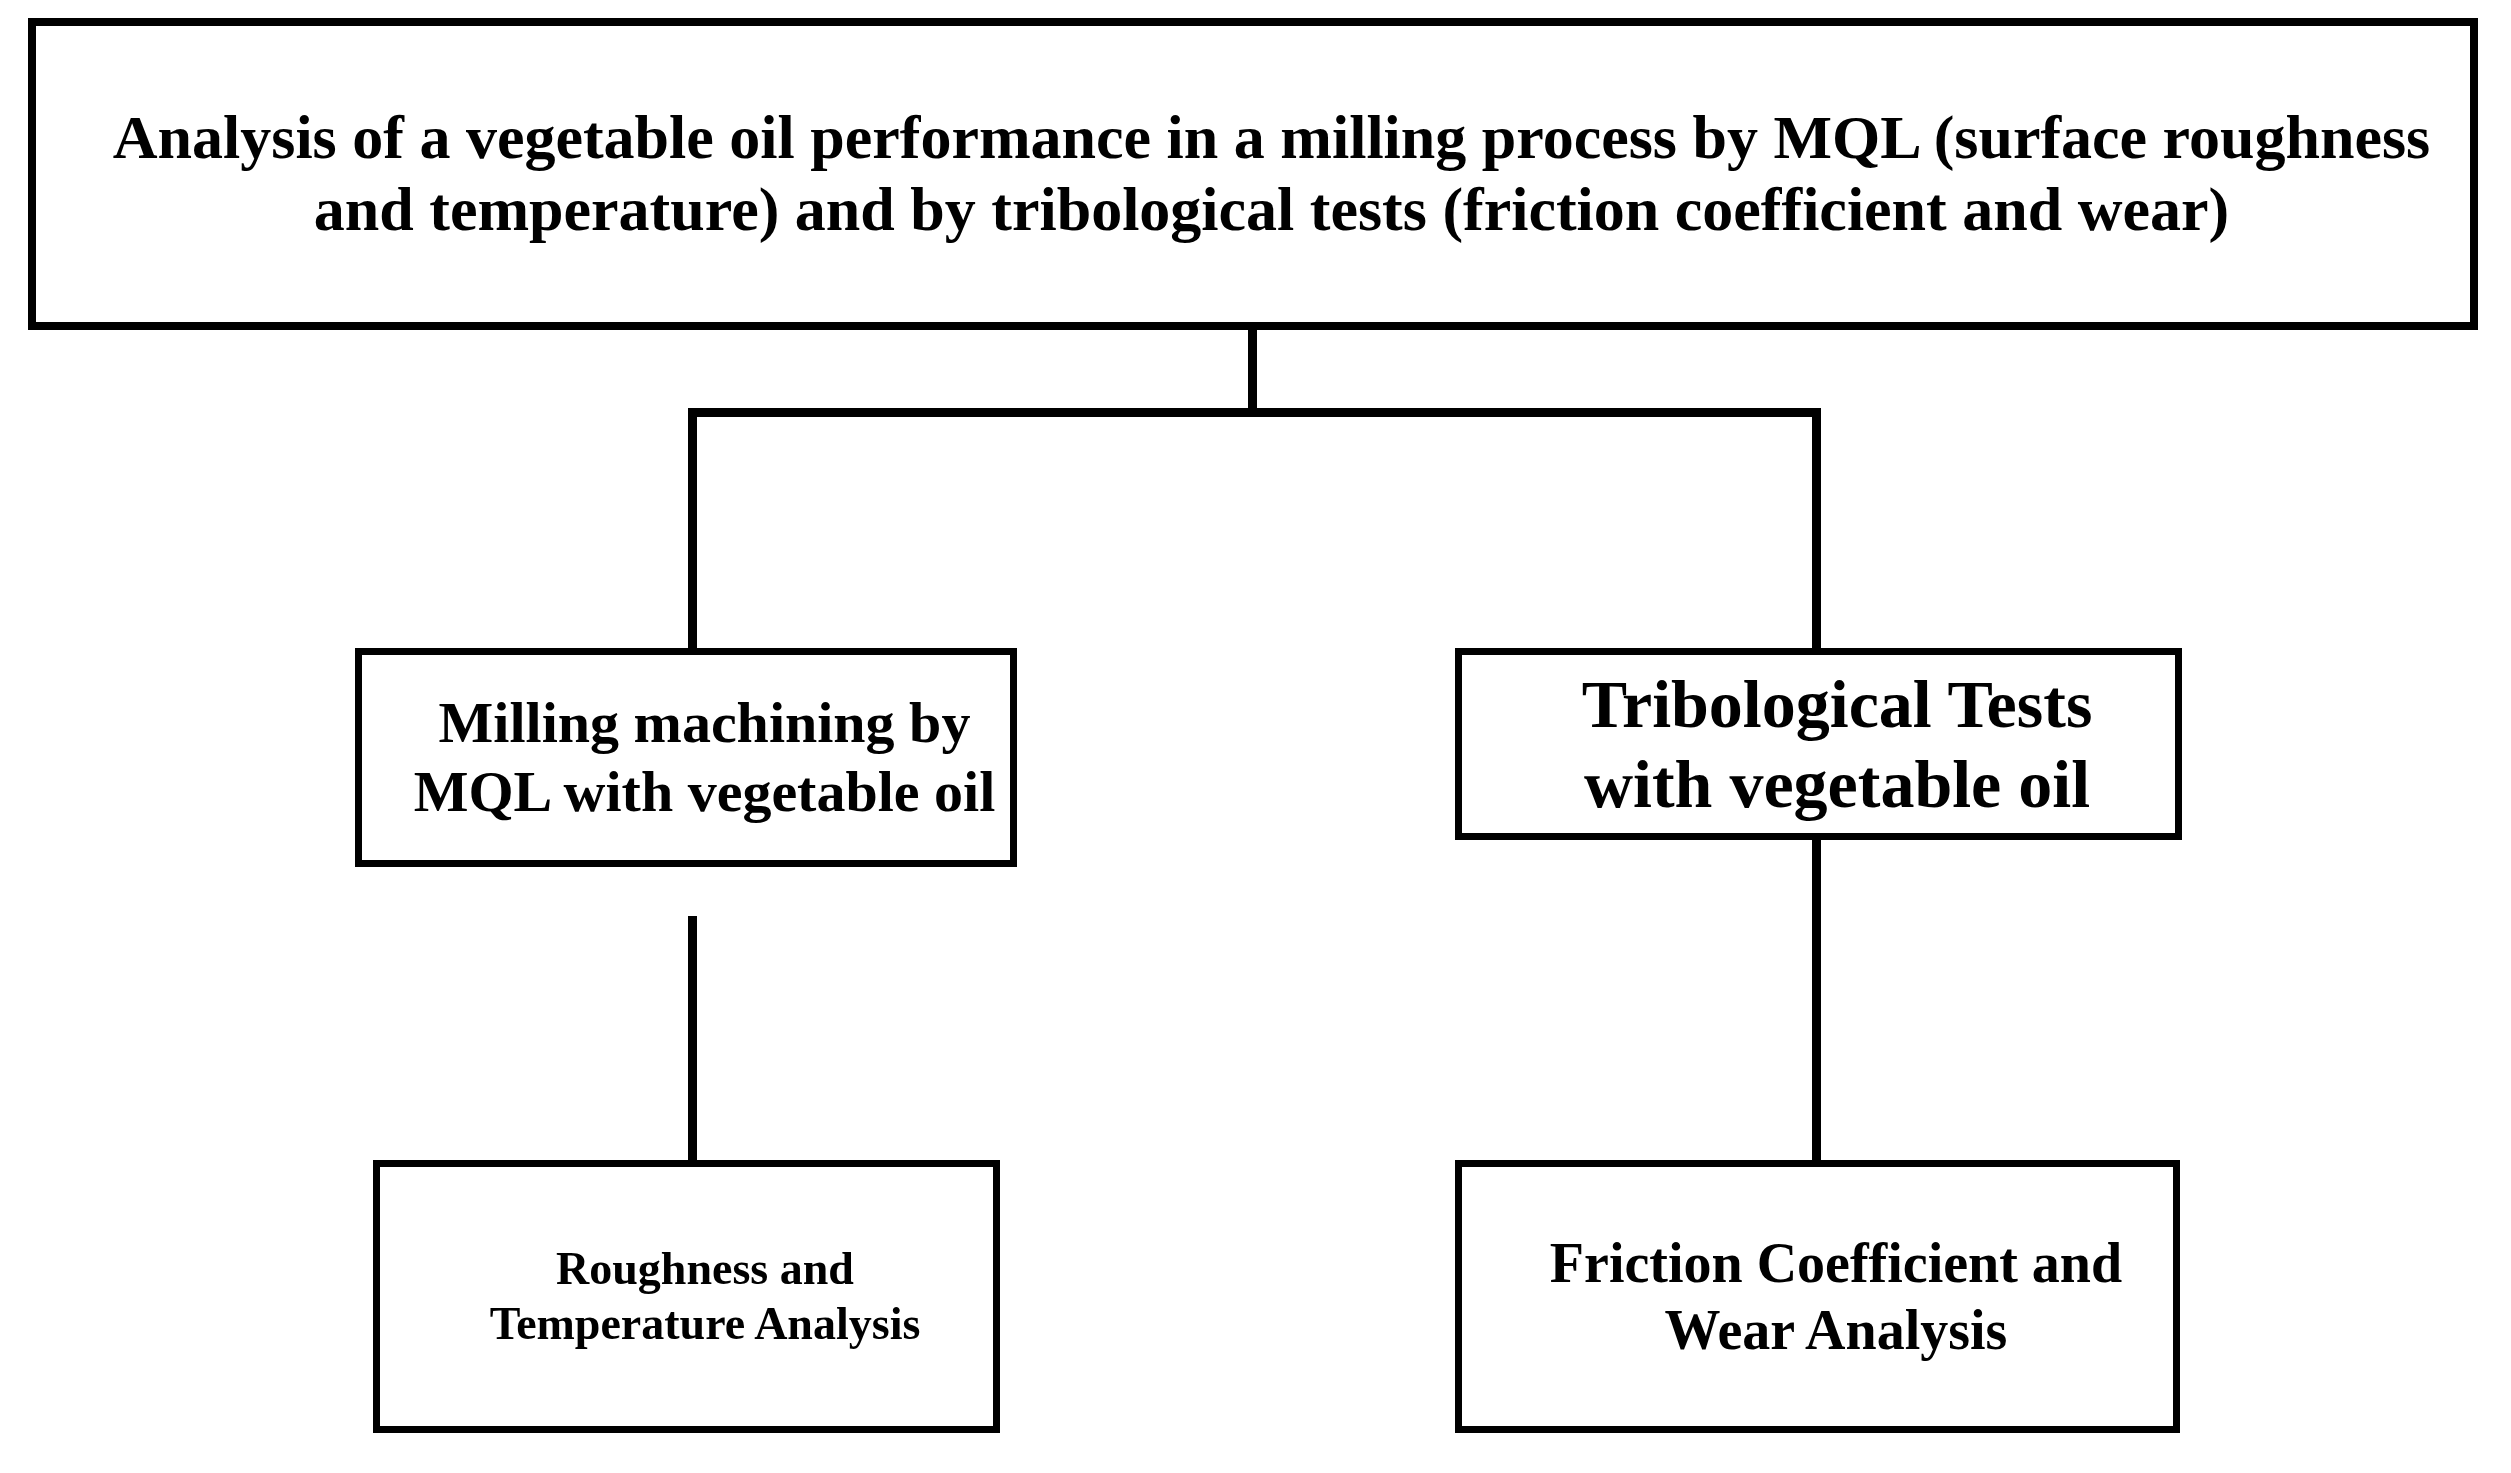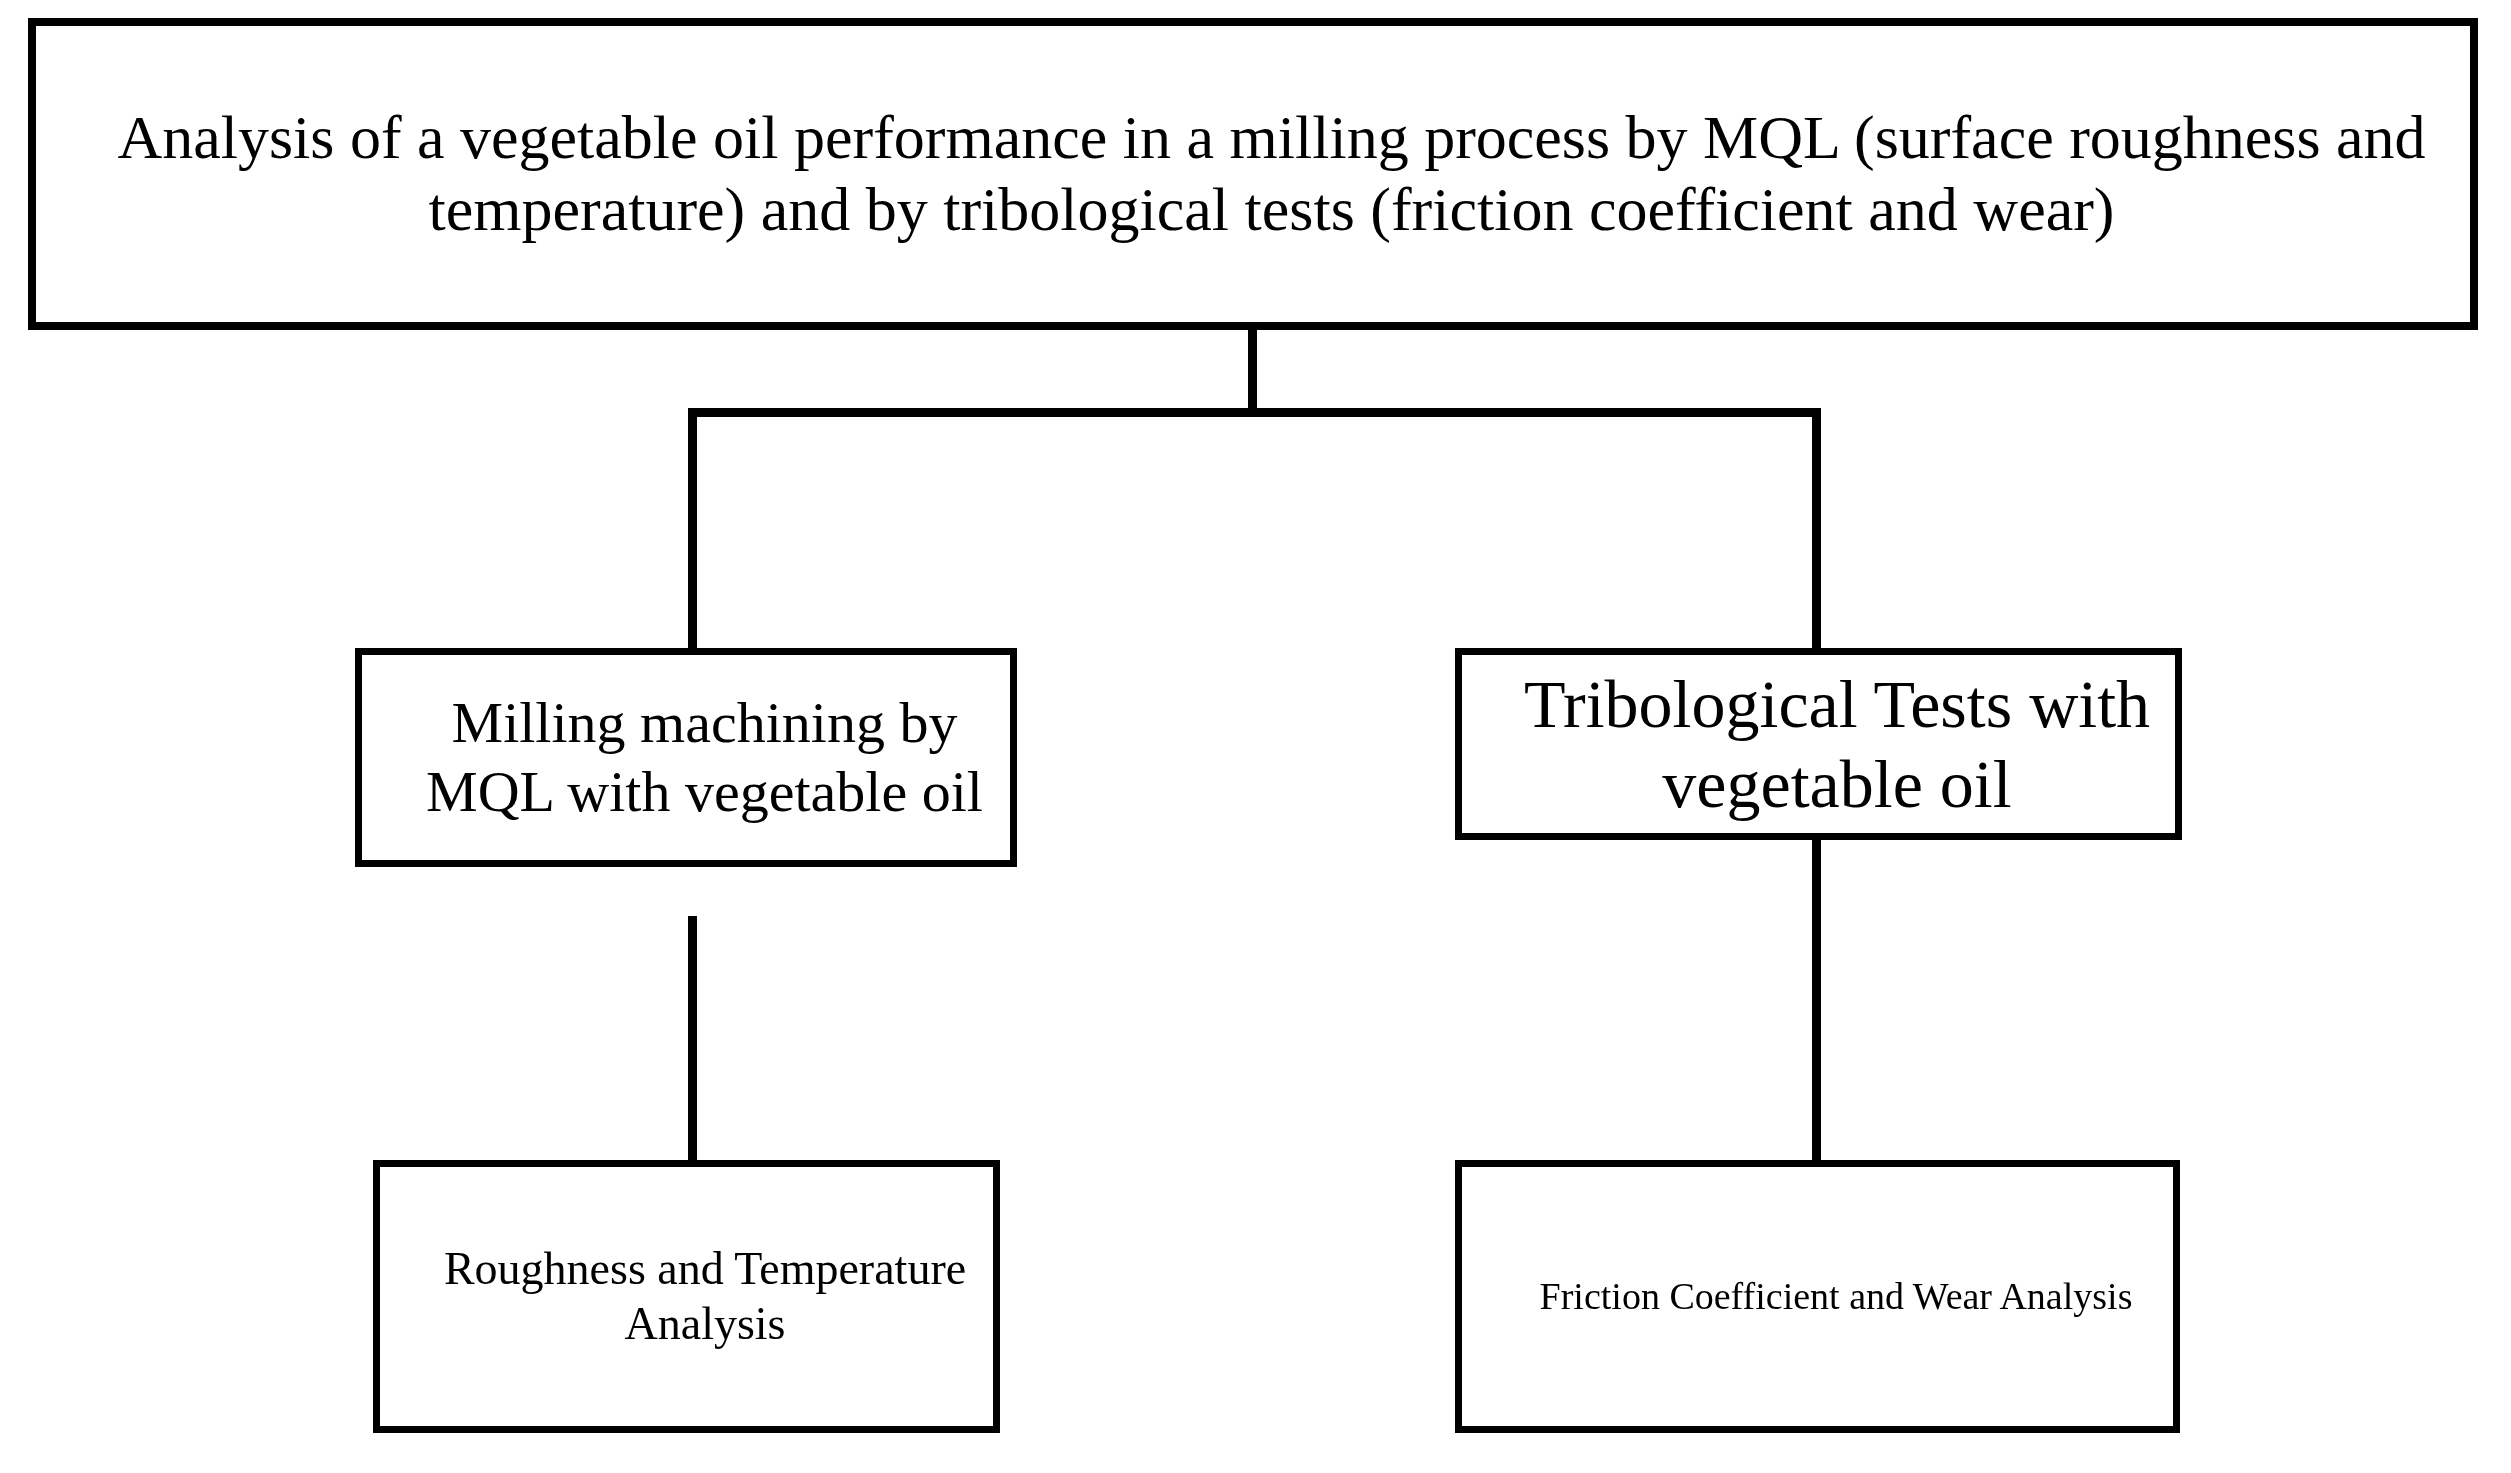--- a/index.html
+++ b/index.html
@@ -18,21 +18,21 @@
   .node {
     position: absolute;
     box-sizing: border-box;
     background: #ffffff;
     border: 7px solid #000000;
     display: flex;
     align-items: center;
     justify-content: center;
     text-align: center;
     color: #000000;
-    font-weight: normal;
+    font-weight: bold;
     z-index: 3;
     padding-left: 37px;
   }
   .node .txt {
     display: block;
     width: 100%;
     padding: 0 14px;
     white-space: pre-line;
   }
   
@@ -80,21 +80,21 @@
     font-size: 46px;
     line-height: 1.18;
   }
   #node-friction {
     left: 1455px;
     top: 1160px;
     width: 725px;
     height: 273px;
   }
   #node-friction .txt {
-    font-size: 38px;
+    font-size: 56px;
     line-height: 1.18;
   }
   
   .conn {
     position: absolute;
     background: #000000;
     z-index: 1;
   }
   .conn-v { width: 9px; }
   .conn-h { height: 9px; }

